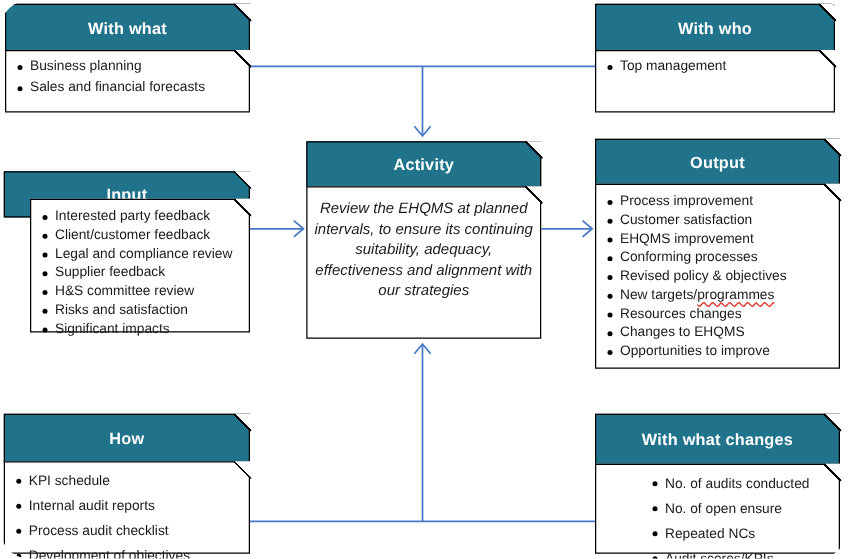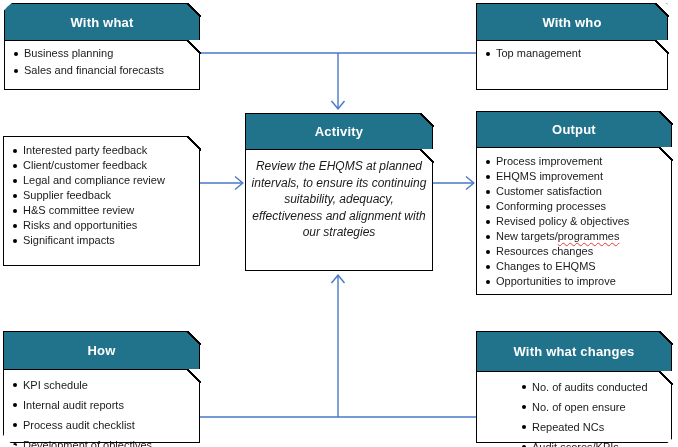--- a/index.html
+++ b/index.html
@@ -118,28 +118,28 @@
         </ul>
       <i class="corner"></i>
     </div>
   </div>
 
   <div class="tbox" style="left:3px;top:111px;width:197px;height:155px;">
     <div class="tbox-header" style="height:37px;margin-top:26px;">
       <span class="tbox-title">Input</span>
       <i class="corner"></i>
     </div>
-    <div class="tbox-body lh15" style="top:25px;">
+    <div class="tbox-body lh15" style="top:48px;margin-left:21px;">
       <ul class="blist">
           <li>Interested party feedback</li>
           <li>Client/customer feedback</li>
           <li>Legal and compliance review</li>
           <li>Supplier feedback</li>
           <li>H&amp;S committee review</li>
-          <li>Risks and opportunities</li>
+          <li>Risks and satisfaction</li>
           <li>Significant impacts</li>
         </ul>
       <i class="corner"></i>
     </div>
   </div>
 
   <div class="tbox" style="left:245px;top:113px;width:188px;height:158px;">
     <div class="tbox-header" style="height:37px;">
       <span class="tbox-title">Activity</span>
       <i class="corner"></i>
@@ -151,22 +151,22 @@
   </div>
 
   <div class="tbox" style="left:476px;top:111px;width:196px;height:184px;">
     <div class="tbox-header" style="height:37px;">
       <span class="tbox-title">Output</span>
       <i class="corner"></i>
     </div>
     <div class="tbox-body lh15" style="top:36px;">
       <ul class="blist">
           <li>Process improvement</li>
+          <li>Customer satisfaction</li>
           <li>EHQMS improvement</li>
-          <li>Customer satisfaction</li>
           <li>Conforming processes</li>
           <li>Revised policy &amp; objectives</li>
           <li>New targets/<span class="squiggle">programmes</span></li>
           <li>Resources changes</li>
           <li>Changes to EHQMS</li>
           <li>Opportunities to improve</li>
         </ul>
       <i class="corner"></i>
     </div>
   </div>

